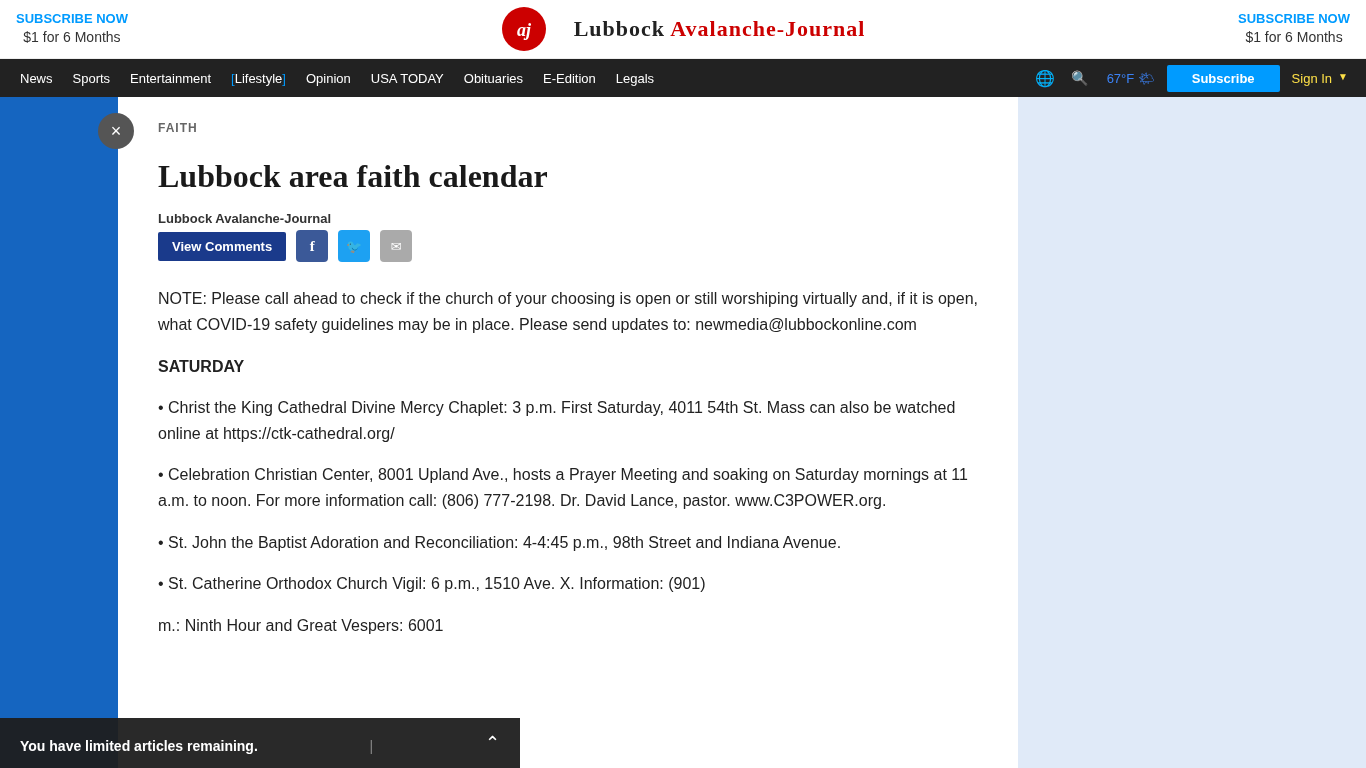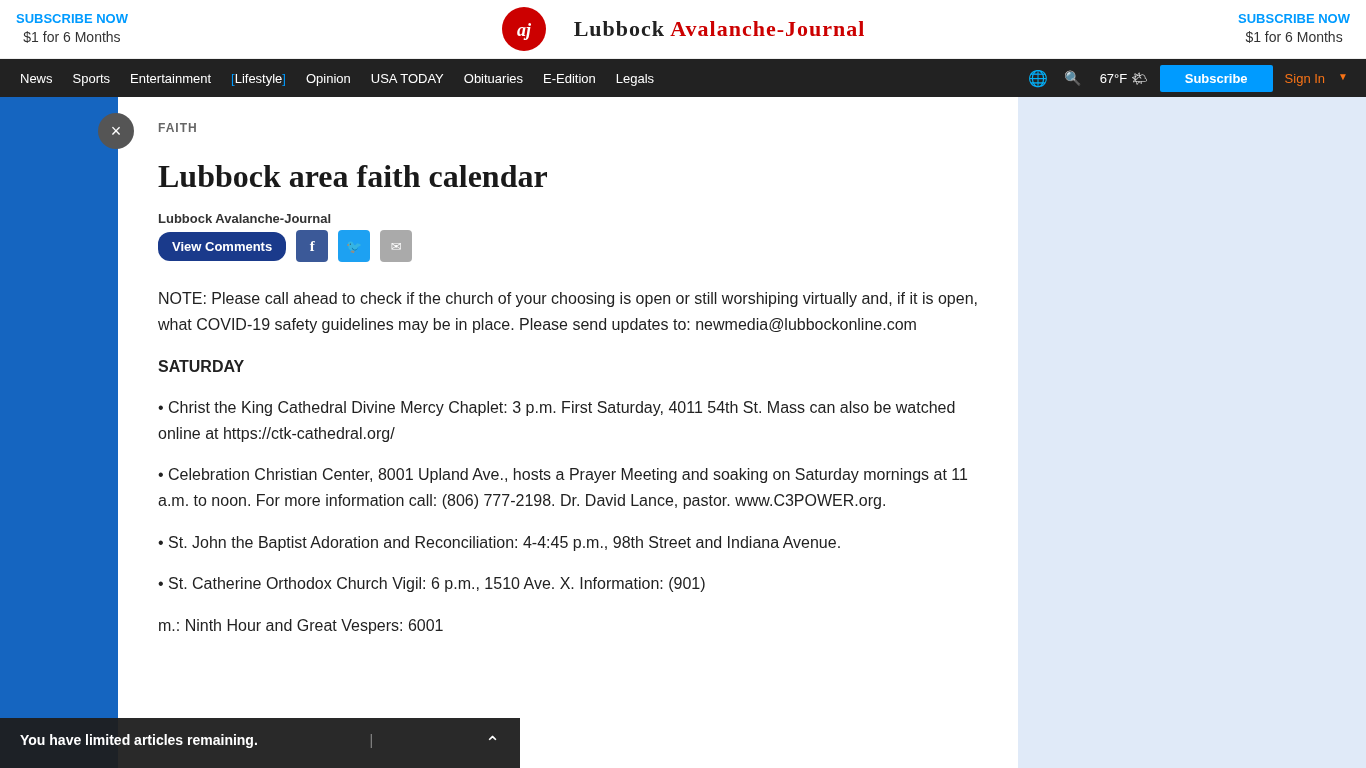--- a/index.html
+++ b/index.html
@@ -65,47 +65,47 @@
     .nav-bar .lifestyle-bracket {
       color: #009bff;
     }
     .nav-spacer { flex: 1; }
     .nav-right {
       display: flex;
       align-items: center;
       gap: 4px;
     }
     .nav-right .weather {
-      color: #ffffff;
+      color: #3b82f6;
       font-size: 13px;
       padding: 0 8px;
       display: flex;
       align-items: flex-end;
       gap: 4px;
     }
     .nav-right .subscribe-nav {
       background: #009bff;
       color: #fff;
       border: none;
       padding: 6px 25px;
       font-size: 13px;
       font-weight: bold;
       cursor: pointer;
       border-radius: 2px;
     }
     .nav-right .signin-btn {
-      color: #f97316;
+      color: #fde047;
       background: none;
       border: none;
       font-size: 13px;
       cursor: pointer;
       padding: 0 8px;
       display: flex;
       align-items: flex-start;
-      gap: 13px;
+      gap: 6px;
     }
     .nav-right .icon-btn {
       background: none;
       border: none;
       color: #fff;
       font-size: 16px;
       cursor: pointer;
       padding: 0 6px;
       height: 38px;
       display: flex;
@@ -193,21 +193,21 @@
       margin-bottom: 24px;
     }
     .view-comments-btn {
       background: #1a3a8b;
       color: #fff;
       border: none;
       padding: 7px 14px;
       font-size: 13px;
       font-weight: bold;
       cursor: pointer;
-      border-radius: 12px;
+      border-radius: 2px;
     }
     .social-btn {
       width: 32px;
       height: 32px;
       border-radius: 4px;
       border: none;
       cursor: pointer;
       display: flex;
       align-items: center;
       justify-content: center;
@@ -234,21 +234,21 @@
     
     .limited-bar {
       position: fixed;
       bottom: 0;
       left: 0;
       width: 520px;
       background: rgba(30,30,30,0.95);
       color: #fff;
       padding: 14px 20px;
       display: flex;
-      align-items: flex-start;
+      align-items: flex-end;
       justify-content: space-between;
       font-size: 14px;
       z-index: 100;
     }
     .limited-bar .bar-text {
       font-weight: bold;
     }
     .chevron-up {
       font-size: 18px;
       cursor: pointer;

